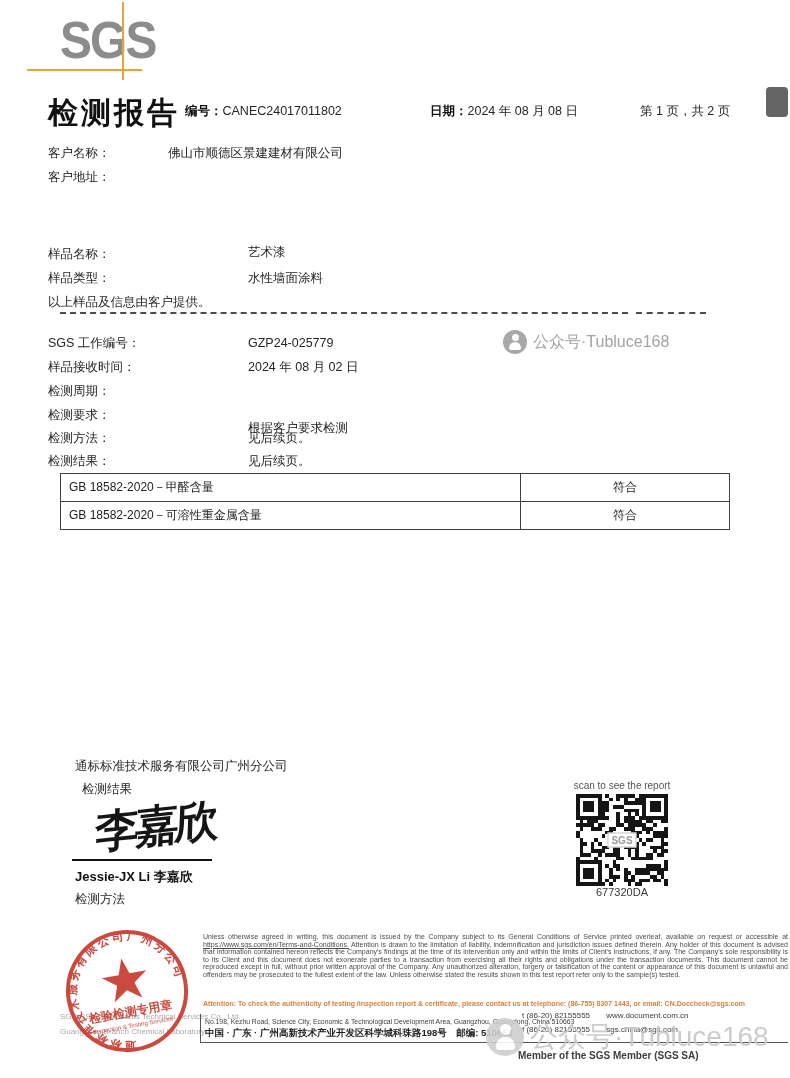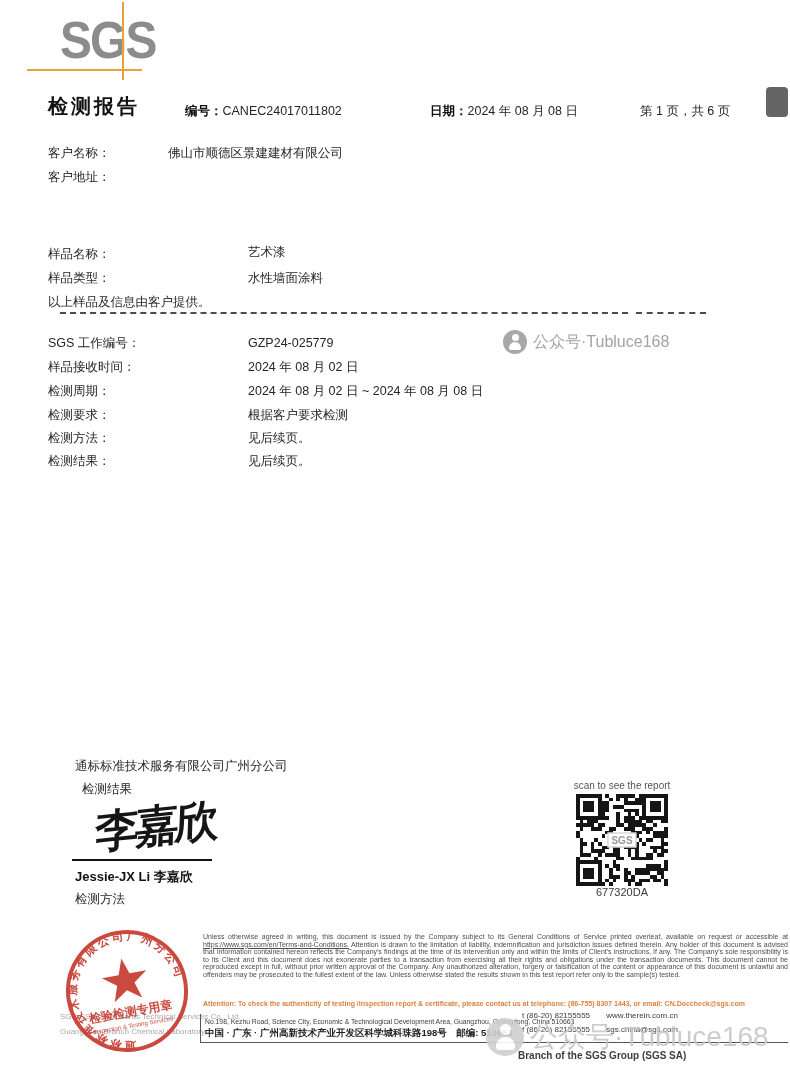--- a/index.html
+++ b/index.html
@@ -7,21 +7,21 @@
         font-family:"Liberation Sans", sans-serif;color:#262626;}
   .abs{position:absolute;}
 
   
   .sgs-logo{left:60px;top:10px;font-size:52px;font-weight:bold;color:#8c8c8c;
             letter-spacing:-2px;transform:scaleX(.92);transform-origin:left top;}
   .logo-hline{left:27px;top:69px;width:115px;height:0;border-top:2px solid #e7a23c;}
   .logo-vline{left:122px;top:2px;width:0;height:78px;border-left:2px solid #e7a23c;}
 
   
-  .title{left:48px;top:93px;font-size:20px;font-weight:bold;letter-spacing:3px;color:#111;}
+  .title{left:48px;top:93px;font-size:30px;font-weight:bold;letter-spacing:3px;color:#111;}
   .hdr{top:103px;font-size:12.5px;}
   .bold{font-weight:bold;color:#111;}
   .overlay-square{left:766px;top:87px;width:22px;height:30px;background:#4a4a4a;border-radius:4px;opacity:.85;}
   .row12{font-size:12.5px;line-height:1.25;}
 
   .dash-seg{height:0;border-top:2px dashed #4c4c4c;}
 
   
   table.results{position:absolute;left:60px;top:473px;width:670px;border-collapse:collapse;
                 font-size:12px;color:#1d1d1d;}
@@ -80,51 +80,58 @@
   <div class="abs logo-hline"></div>
   <div class="abs logo-vline"></div>
 
   <div class="abs title">检测报告</div>
   <div class="abs hdr" style="left:185px;">
     <span class="bold">编号：</span><span>CANEC24017011802</span>
   </div>
   <div class="abs hdr" style="left:430px;">
     <span class="bold">日期：</span><span>2024 年 08 月 08 日</span>
   </div>
-  <div class="abs hdr" style="left:640px;">第 1 页，共 6 页</div>
+  <div class="abs hdr" style="left:640px;">第 1 页，共 2 页</div>
   <div class="abs overlay-square"></div>
 
   <div class="abs row12" style="left:48px;top:146px;">客户名称：</div>
   <div class="abs row12" style="left:168px;top:146px;">佛山市顺德区景建建材有限公司</div>
   <div class="abs row12" style="left:48px;top:170px;">客户地址：</div>
 
   <div class="abs row12" style="left:48px;top:247px;">样品名称：</div>
   <div class="abs row12" style="left:248px;top:245px;">艺术漆</div>
   <div class="abs row12" style="left:48px;top:271px;">样品类型：</div>
   <div class="abs row12" style="left:248px;top:271px;">水性墙面涂料</div>
   <div class="abs row12" style="left:48px;top:295px;">以上样品及信息由客户提供。</div>
 
   <div class="abs dash-seg" style="left:60px;top:312px;width:568px;"></div>
   <div class="abs dash-seg" style="left:636px;top:312px;width:70px;"></div>
 
   <div class="abs row12" style="left:48px;top:336px;">SGS 工作编号：</div>
   <div class="abs row12" style="left:248px;top:336px;">GZP24-025779</div>
   <div class="abs row12" style="left:48px;top:360px;">样品接收时间：</div>
   <div class="abs row12" style="left:248px;top:360px;">2024 年 08 月 02 日</div>
   <div class="abs row12" style="left:48px;top:384px;">检测周期：</div>
-  <div class="abs row12" style="left:248px;top:384px;">2024 年 08 月 02 日 ~ 2024 年 08 月 08 日</div>
   <div class="abs row12" style="left:48px;top:408px;">检测要求：</div>
-  <div class="abs row12" style="left:248px;top:408px;">根据客户要求检测</div>
+  <div class="abs row12" style="left:248px;top:421px;">根据客户要求检测</div>
   <div class="abs row12" style="left:48px;top:431px;">检测方法：</div>
   <div class="abs row12" style="left:248px;top:431px;">见后续页。</div>
   <div class="abs row12" style="left:48px;top:454px;">检测结果：</div>
   <div class="abs row12" style="left:248px;top:454px;">见后续页。</div>
 
   <table class="results">
     <tbody>
+    <tr>
+      <td>GB 18582-2020－甲醛含量</td>
+      <td class="c">符合</td>
+    </tr>
+    <tr>
+      <td>GB 18582-2020－可溶性重金属含量</td>
+      <td class="c">符合</td>
+    </tr>
   </tbody>
     </table>
 
   <div class="abs wm wm-mid">
     <span class="wm-icon">
         <span class="wm-head"></span>
         <span class="wm-body"></span>
       </span>
     <span>公众号·Tubluce168</span>
   </div>
@@ -789,29 +796,29 @@
     <span>Unless otherwise agreed in writing, this document is issued by the Company subject to its General Conditions of Service printed overleaf, available on request or accessible at </span><span style="text-decoration:underline;">https://www.sgs.com/en/Terms-and-Conditions.</span><span> Attention is drawn to the limitation of liability, indemnification and jurisdiction issues defined therein. Any holder of this document is advised that information contained hereon reflects the Company's findings at the time of its intervention only and within the limits of Client's instructions, if any. The Company's sole responsibility is to its Client and this document does not exonerate parties to a transaction from exercising all their rights and obligations under the transaction documents. This document cannot be reproduced except in full, without prior written approval of the Company. Any unauthorized alteration, forgery or falsification of the content or appearance of this document is unlawful and offenders may be prosecuted to the fullest extent of the law. Unless otherwise stated the results shown in this test report refer only to the sample(s) tested.</span>
   </div>
   <div class="abs attention">Attention: To check the authenticity of testing /inspection report &amp; certificate, please contact us at telephone: (86-755) 8307 1443, or email: CN.Doccheck@sgs.com</div>
 
   <div class="abs foot-vline"></div>
   <div class="abs addr-en">No.198, Kezhu Road, Science City, Economic &amp; Technological Development Area, Guangzhou, Guangdong, China 510663</div>
   <div class="abs addr-cn">中国 · 广东 · 广州高新技术产业开发区科学城科珠路198号　邮编: 510663</div>
 
   <div class="abs contact" style="left:522px;top:1011px;">
     <span>t (86-20) 82155555</span>
-    <span style="margin-left:14px;">www.therein.com.cn</span>
+    <span style="margin-left:14px;">www.document.com.cn</span>
   </div>
   <div class="abs contact" style="left:522px;top:1025px;">
     <span>f (86-20) 82155555</span>
     <span style="margin-left:14px;">sgs.china@sgs.com</span>
   </div>
 
   <div class="abs foot-hline"></div>
-  <div class="abs member">Branch of the SGS Group (SGS SA)</div>
+  <div class="abs member">Member of the SGS Member (SGS SA)</div>
 
   <div class="abs wm wm-bot">
     <span class="wm-icon">
         <span class="wm-head"></span>
         <span class="wm-body"></span>
       </span>
     <span>公众号·Tubluce168</span>
   </div>
 
 </div>

